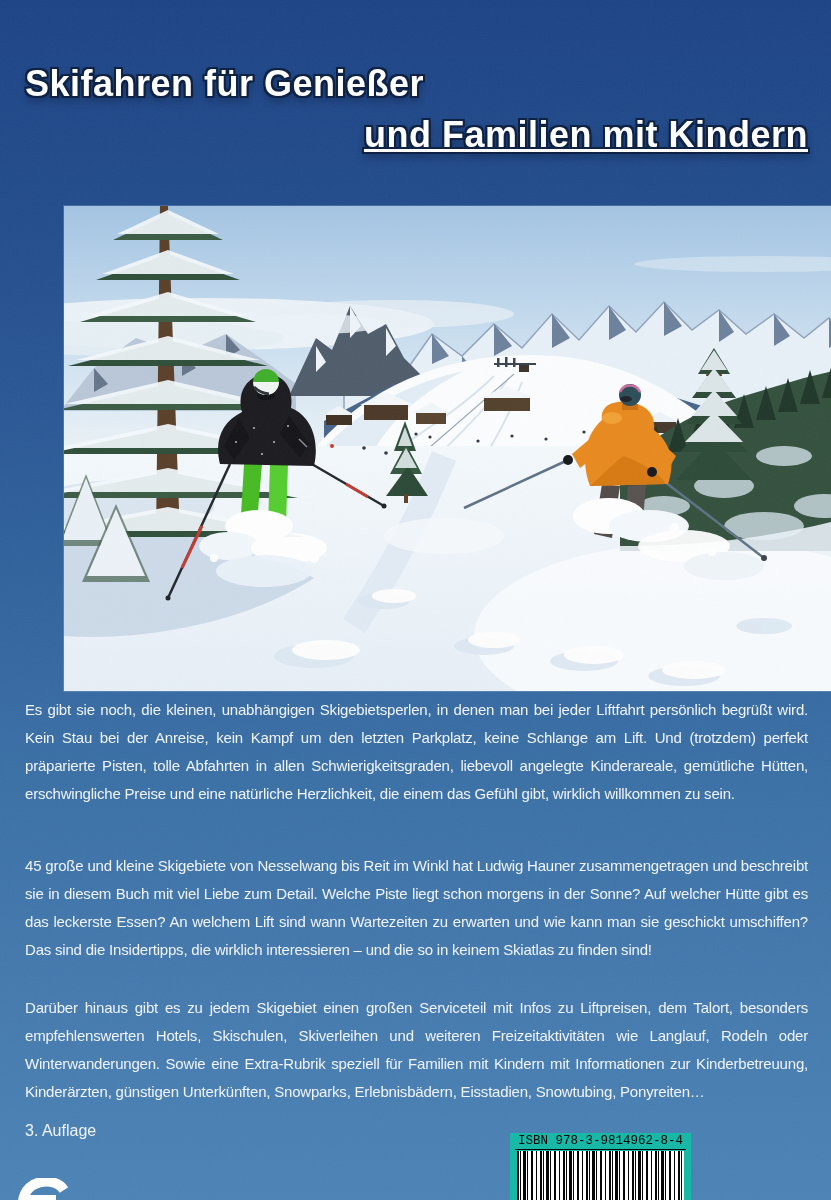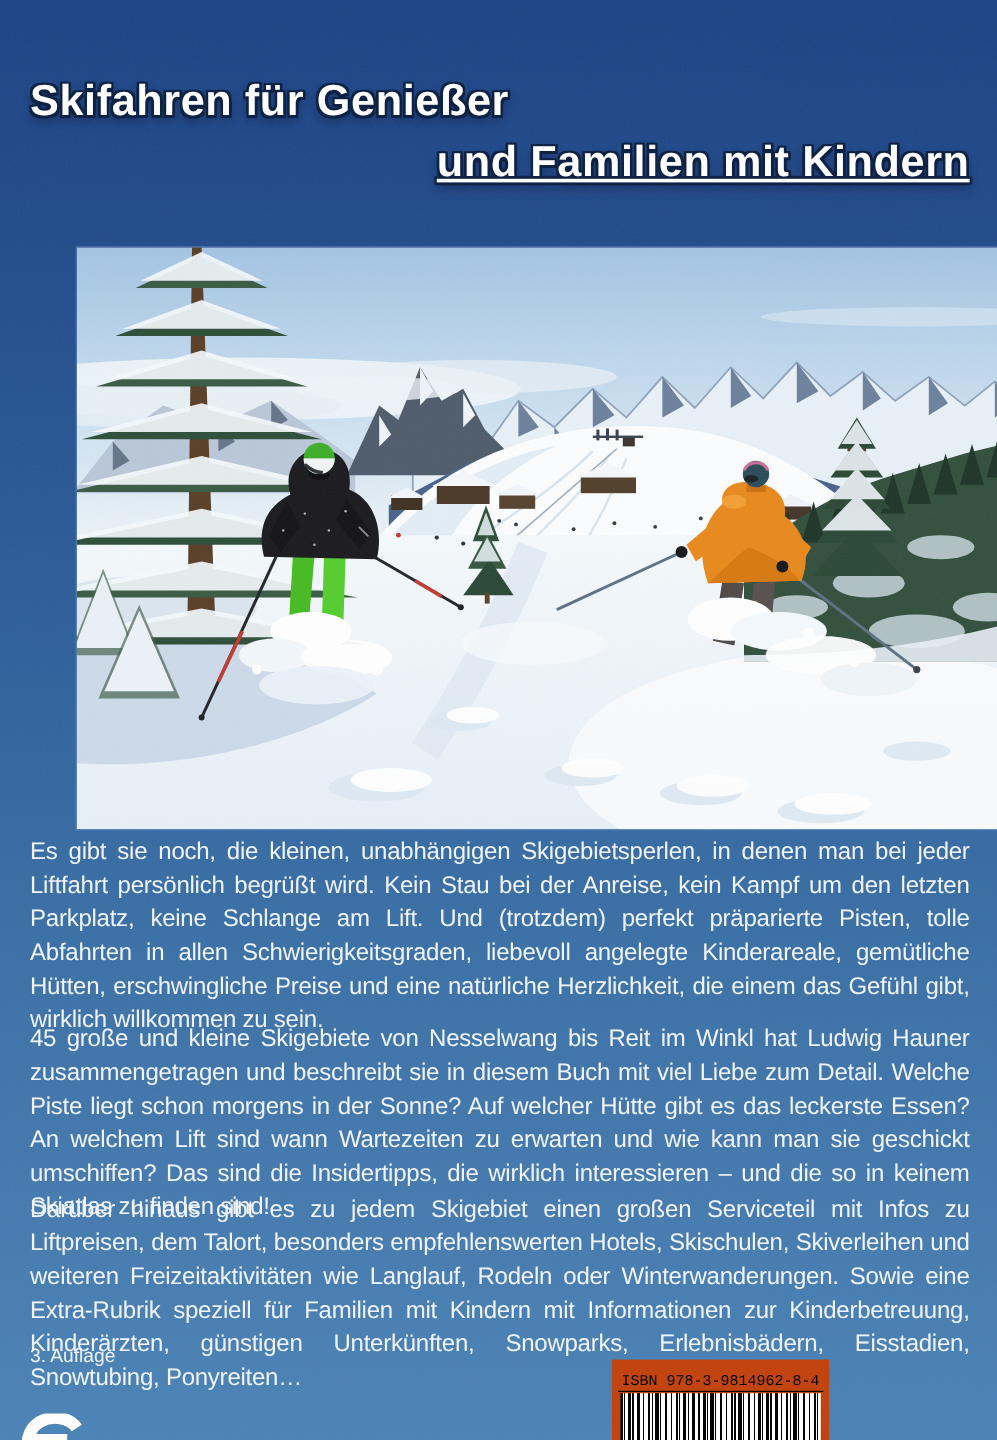--- a/index.html
+++ b/index.html
@@ -34,34 +34,34 @@
   #title2{right:23px;top:117px;text-decoration:underline;}
   .photo{
     position:absolute;left:24px;top:190px;width:789px;height:485px;
     box-shadow:0 0 0 1px rgba(230,240,250,.18);
     overflow:hidden;
   }
   .photo svg{display:block;}
   .blurb p{
     position:absolute;left:25px;width:783px;margin:0;
     color:var(--text,#f2f6fa);
-    font-size:20px;line-height:28px;letter-spacing:-0.2px;
+    font-size:15px;line-height:28px;letter-spacing:-0.2px;
     text-align:justify;
   }
   #p1{top:696px;}
   #p2{top:852px;}
   #p3{top:994px;}
   .edition{
     position:absolute;left:25px;top:1122px;margin:0;
     color:var(--text,#f2f6fa);font-size:16px;
   }
   .barcode{
     position:absolute;left:510px;top:1133px;width:181px;height:67px;
-    background:#c2410c;box-sizing:border-box;
-    display:flex;flex-direction:column;align-items:center;padding-top:11px;
+    background:#14b8a6;box-sizing:border-box;
+    display:flex;flex-direction:column;align-items:center;padding-top:1px;
   }
   .isbn{
     font-family:"Liberation Mono","DejaVu Sans Mono",monospace;
     font-size:12.5px;color:#000;white-space:nowrap;line-height:15px;
     width:171px;text-align:center;border-bottom:1.5px solid #000;
   }
   .bars{
     width:167px;flex:1;margin-top:1px;
     background:
       repeating-linear-gradient(90deg,

